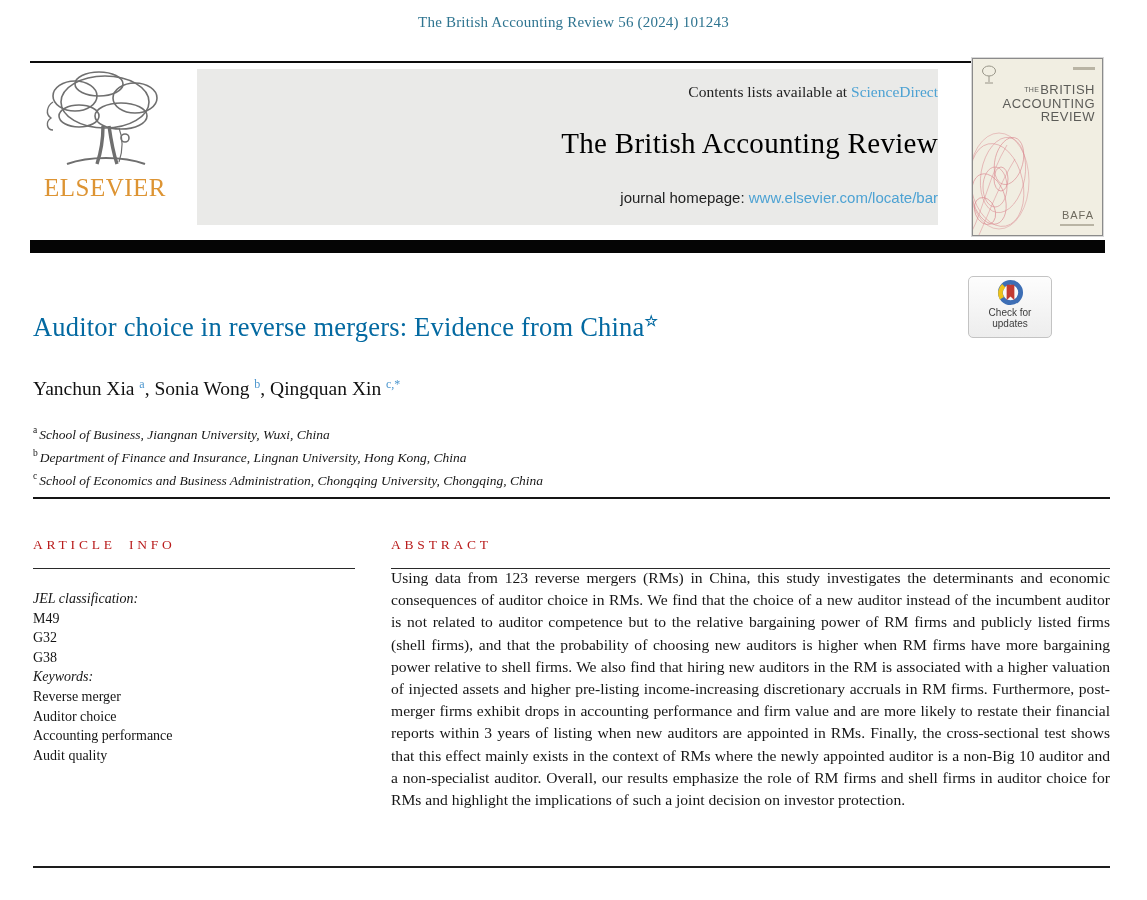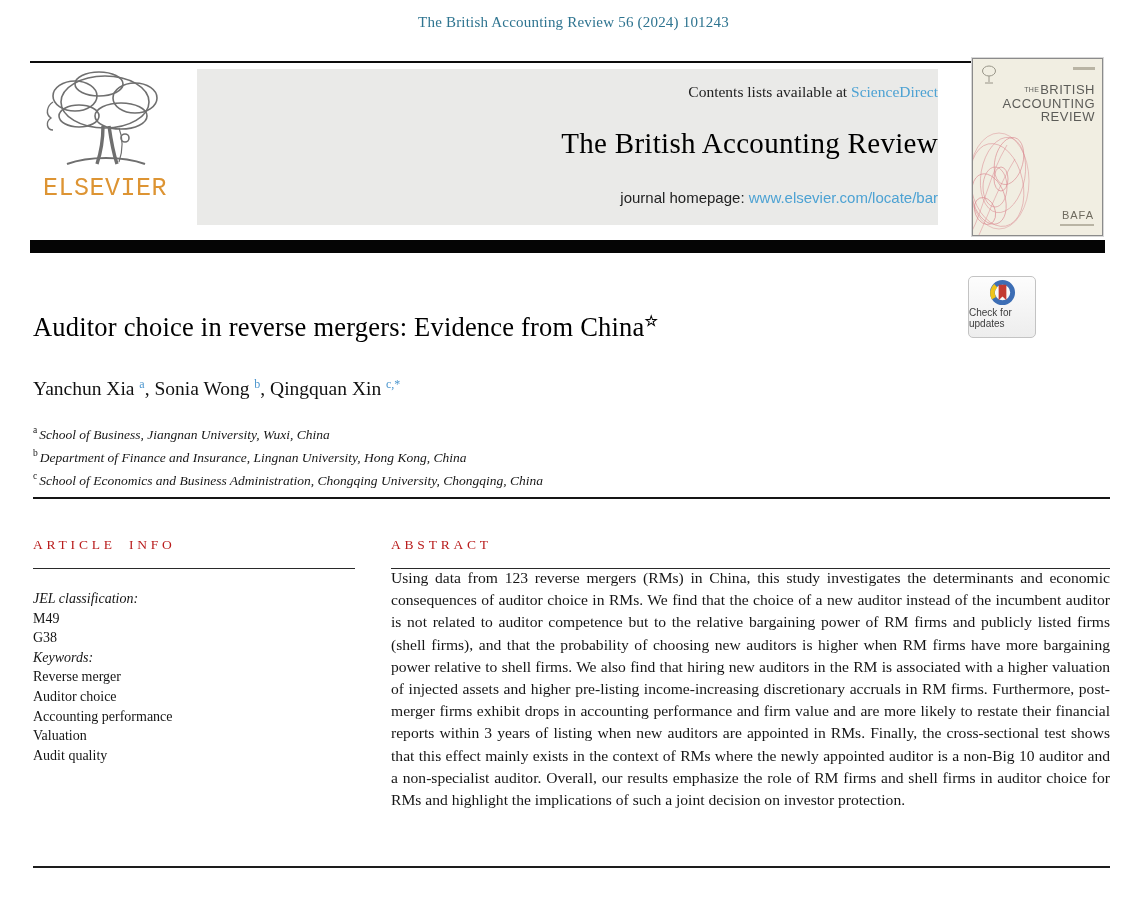--- a/index.html
+++ b/index.html
@@ -21,21 +21,21 @@
     color: #2e7490;
     letter-spacing: 0.2px;
   }
 
   
   .header-top-rule { top: 61px; left: 30px; width: 986px; height: 2px; background: #0d0d0d; }
 
   .elsevier-block { top: 68px; left: 30px; width: 150px; height: 160px; text-align: center; }
   .elsevier-block svg { display: block; margin: 0 auto; }
   .elsevier-wordmark {
-    font-family: Liberation Mono, monospace;
+    font-family: Liberation Serif, serif;
     font-size: 25px; letter-spacing: 0.5px;
     color: #dd9433; margin-top: 2px;
   }
 
   .banner {
     top: 69px; left: 197px; width: 741px; height: 156px;
     background: #eaeae8;
     text-align: right;
   }
   .banner .contents-line {
@@ -76,35 +76,35 @@
     position: absolute; right: 8px; bottom: 14px;
     font-family: "Liberation Sans", sans-serif;
     font-size: 11px; letter-spacing: 1px; color: #6e6a5e;
   }
   .cover .bafa-sub { position: absolute; right: 8px; bottom: 9px; width: 34px; height: 2px; background: #b9b4a4; }
 
   .thick-bar { top: 240px; left: 30px; width: 1075px; height: 13px; background: #050505; }
 
   
   .crossmark {
-    top: 276px; left: 968px; width: 68px; height: 62px;
+    top: 276px; left: 968px; width: 84px; height: 62px;
     border: 1px solid #c3c3c3; border-radius: 5px;
     background: linear-gradient(#fdfdfd, #ededed);
-    cursor: pointer;
+    text-align: center; cursor: pointer;
   }
   .crossmark svg { display: block; margin: 3px auto 0; }
   .crossmark .cm-text {
     font-family: "Liberation Sans", sans-serif;
     font-size: 10px; line-height: 11px; color: #3c3c3c;
   }
 
   
   .article-title {
     top: 312px; left: 33px; width: 900px;
-    font-size: 26.5px; color: #000000;
+    font-size: 26.5px; color: #0369a1;
     letter-spacing: 0.2px;
   }
   .article-title sup { font-size: 15px; }
   .authors { top: 376px; left: 33px; font-size: 19.5px; color: #111; }
   .authors sup { color: #4c96ce; font-size: 12px; }
   .affiliations { top: 421px; left: 33px; font-size: 13.5px; font-style: italic; line-height: 19.5px; color: #161616; }
   .affiliations sup { font-style: normal; font-size: 9.5px; margin-right: 2px; }
 
   .mid-rule { top: 497px; left: 33px; width: 1077px; height: 2px; background: #151515; }
 
@@ -225,24 +225,24 @@
 <div class="abs mid-rule"></div>
 
 <div class="abs col-header info-header">ARTICLE INFO</div>
 <div class="abs col-header abs-header">ABSTRACT</div>
 <div class="abs info-rule"></div>
 <div class="abs abs-rule"></div>
 
 <div class="abs info-col">
   <div class="ital">JEL classification:</div>
   <div>M49</div>
+  <div>G32</div>
   <div>G38</div>
   <div class="ital kw-label">Keywords:</div>
   <div>Reverse merger</div>
   <div>Auditor choice</div>
   <div>Accounting performance</div>
-  <div>Valuation</div>
   <div>Audit quality</div>
 </div>
 
 <div class="abs abstract-text">Using data from 123 reverse mergers (RMs) in China, this study investigates the determinants and economic consequences of auditor choice in RMs. We find that the choice of a new auditor instead of the incumbent auditor is not related to auditor competence but to the relative bargaining power of RM firms and publicly listed firms (shell firms), and that the probability of choosing new auditors is higher when RM firms have more bargaining power relative to shell firms. We also find that hiring new auditors in the RM is associated with a higher valuation of injected assets and higher pre-listing income-increasing discretionary accruals in RM firms. Furthermore, post-merger firms exhibit drops in accounting performance and firm value and are more likely to restate their financial reports within 3 years of listing when new auditors are appointed in RMs. Finally, the cross-sectional test shows that this effect mainly exists in the context of RMs where the newly appointed auditor is a non-Big 10 auditor and a non-specialist auditor. Overall, our results emphasize the role of RM firms and shell firms in auditor choice for RMs and highlight the implications of such a joint decision on investor protection.</div>
 
 <div class="abs bottom-rule"></div>
 
 </body></html>

